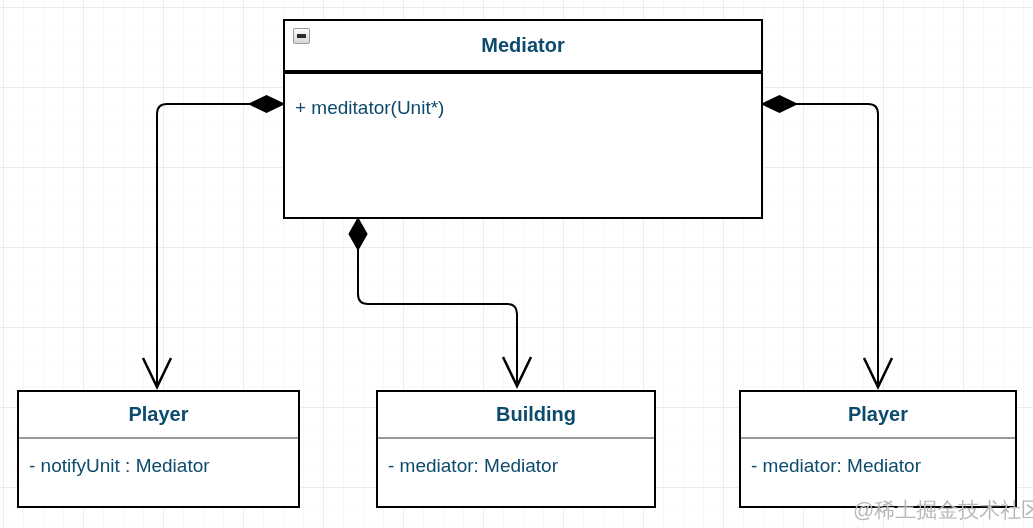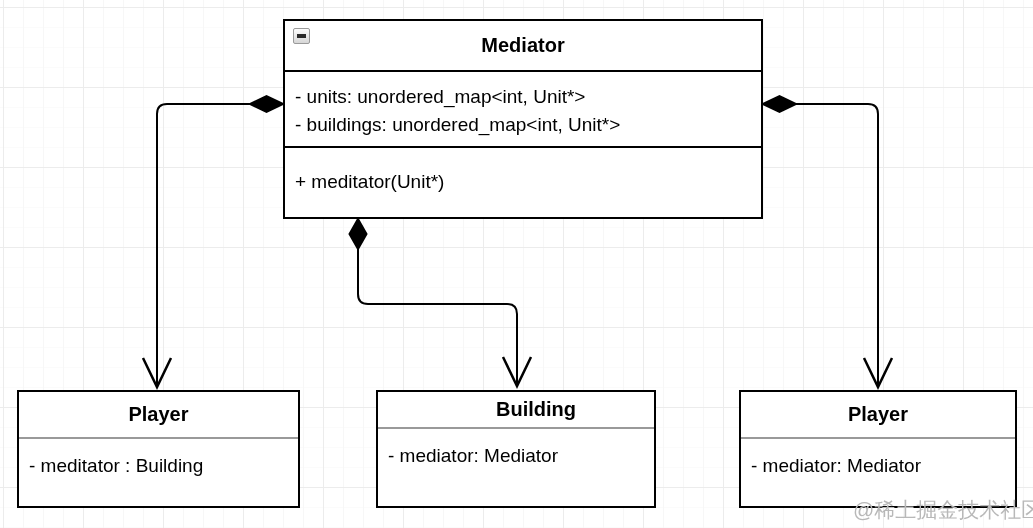--- a/index.html
+++ b/index.html
@@ -27,21 +27,21 @@
     width: 1033px;
     height: 528px;
   }
   .class-box {
     position: absolute;
     background: #ffffff;
     border: 2px solid #000000;
     box-sizing: border-box;
     display: flex;
     flex-direction: column;
-    color: #000000;
+    color: #0c4a6e;
   }
   .box-title {
     position: relative;
     display: flex;
     align-items: center;
     justify-content: center;
     font-weight: bold;
     font-size: 20px;
     flex: 0 0 auto;
   }
@@ -114,42 +114,38 @@
   </svg>
 
   <div class="class-box" style="left:283px; top:19px; width:480px; height:200px;">
     <div class="box-title" style="height:49px;">
       <span class="collapse-btn">
         <span class="minus"></span>
       </span>
       <span>Mediator</span>
     </div>
     <div class="divider"></div>
-    <div class="box-section" style="height:74px; padding-top:11px;">
-      <div class="member">- units: unordered_map&lt;int, Unit*&gt;</div>
-      <div class="member">- buildings: unordered_map&lt;int, Unit*&gt;</div>
-    </div>
     <div class="divider"></div>
     <div class="box-section" style="height:69px; padding-top:20px;">
       <div class="member">+ meditator(Unit*)</div>
     </div>
   </div>
 
   <div class="class-box" style="left:17px; top:390px; width:283px; height:118px;">
     <div class="box-title" style="height:45px;">
       <span>Player</span>
     </div>
     <div class="divider gray"></div>
     <div class="box-section" style="height:67px; padding-top:13px;">
-      <div class="member">- meditator : Building</div>
+      <div class="member">- notifyUnit : Mediator</div>
     </div>
   </div>
 
   <div class="class-box" style="left:376px; top:390px; width:280px; height:118px;">
-    <div class="box-title" style="height:35px;margin-left:40px;">
+    <div class="box-title" style="height:45px;margin-left:40px;">
       <span>Building</span>
     </div>
     <div class="divider gray"></div>
     <div class="box-section" style="height:67px; padding-top:13px;">
       <div class="member">- mediator: Mediator</div>
     </div>
   </div>
 
   <div class="class-box" style="left:739px; top:390px; width:278px; height:118px;">
     <div class="box-title" style="height:45px;">

